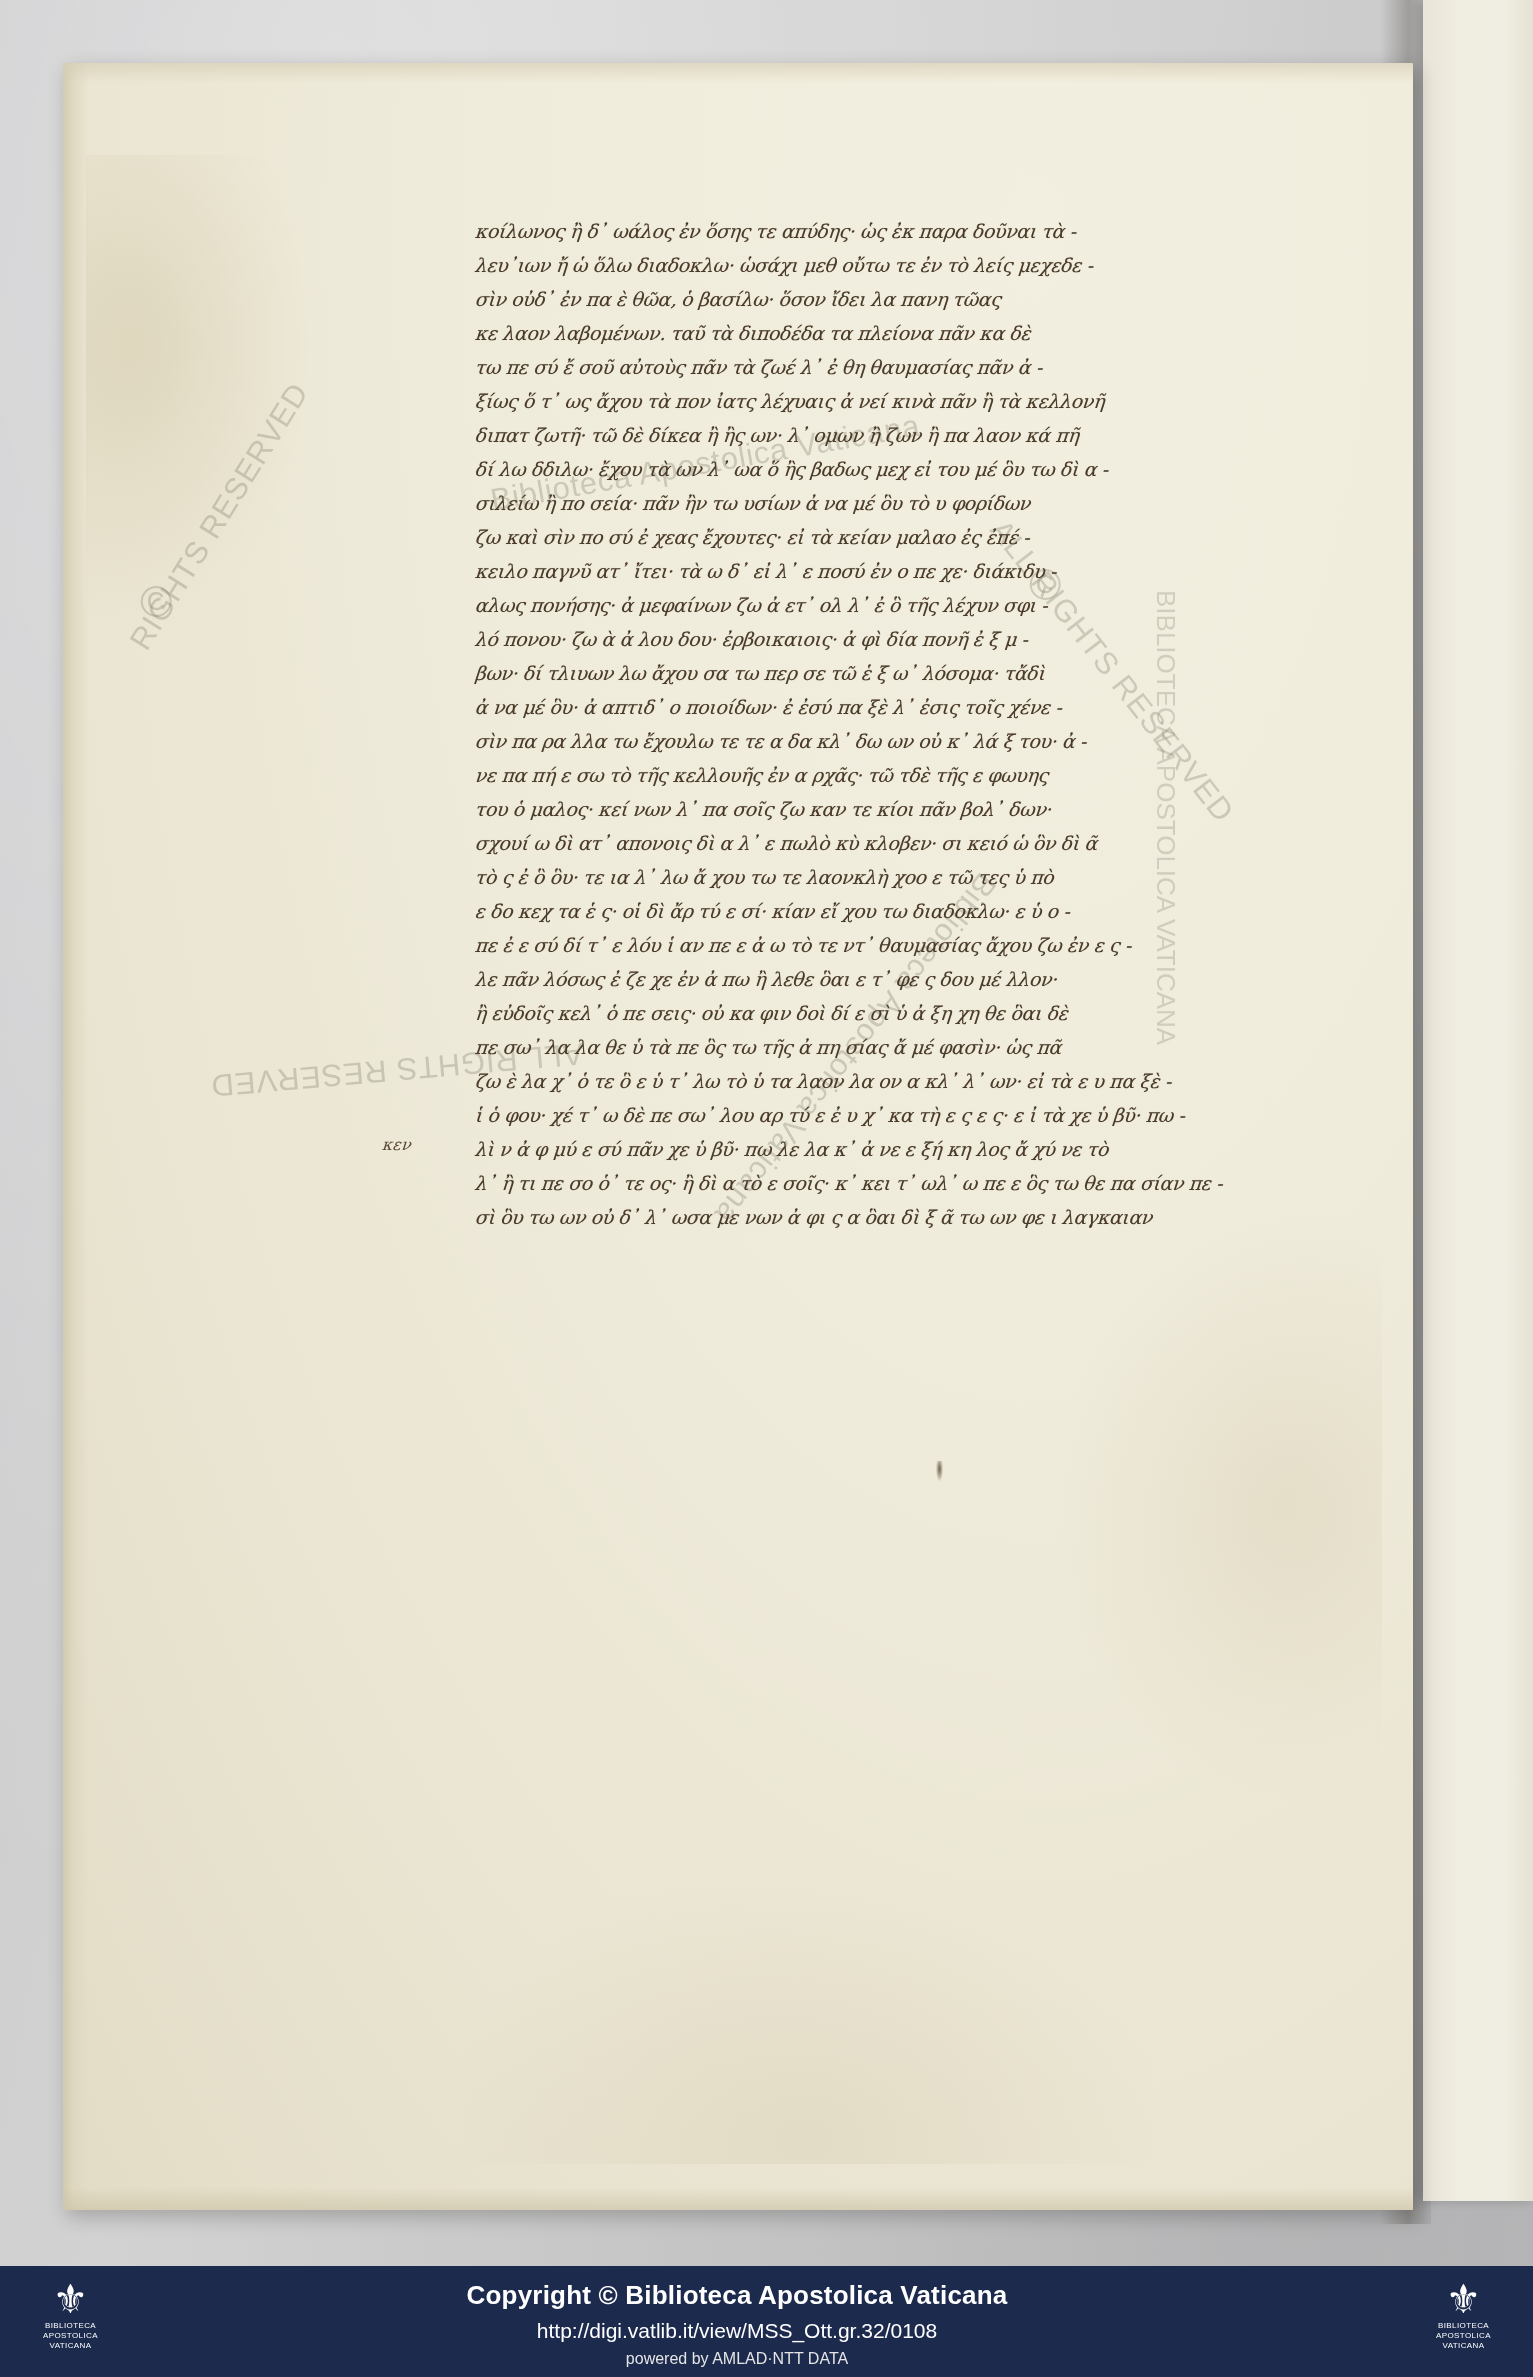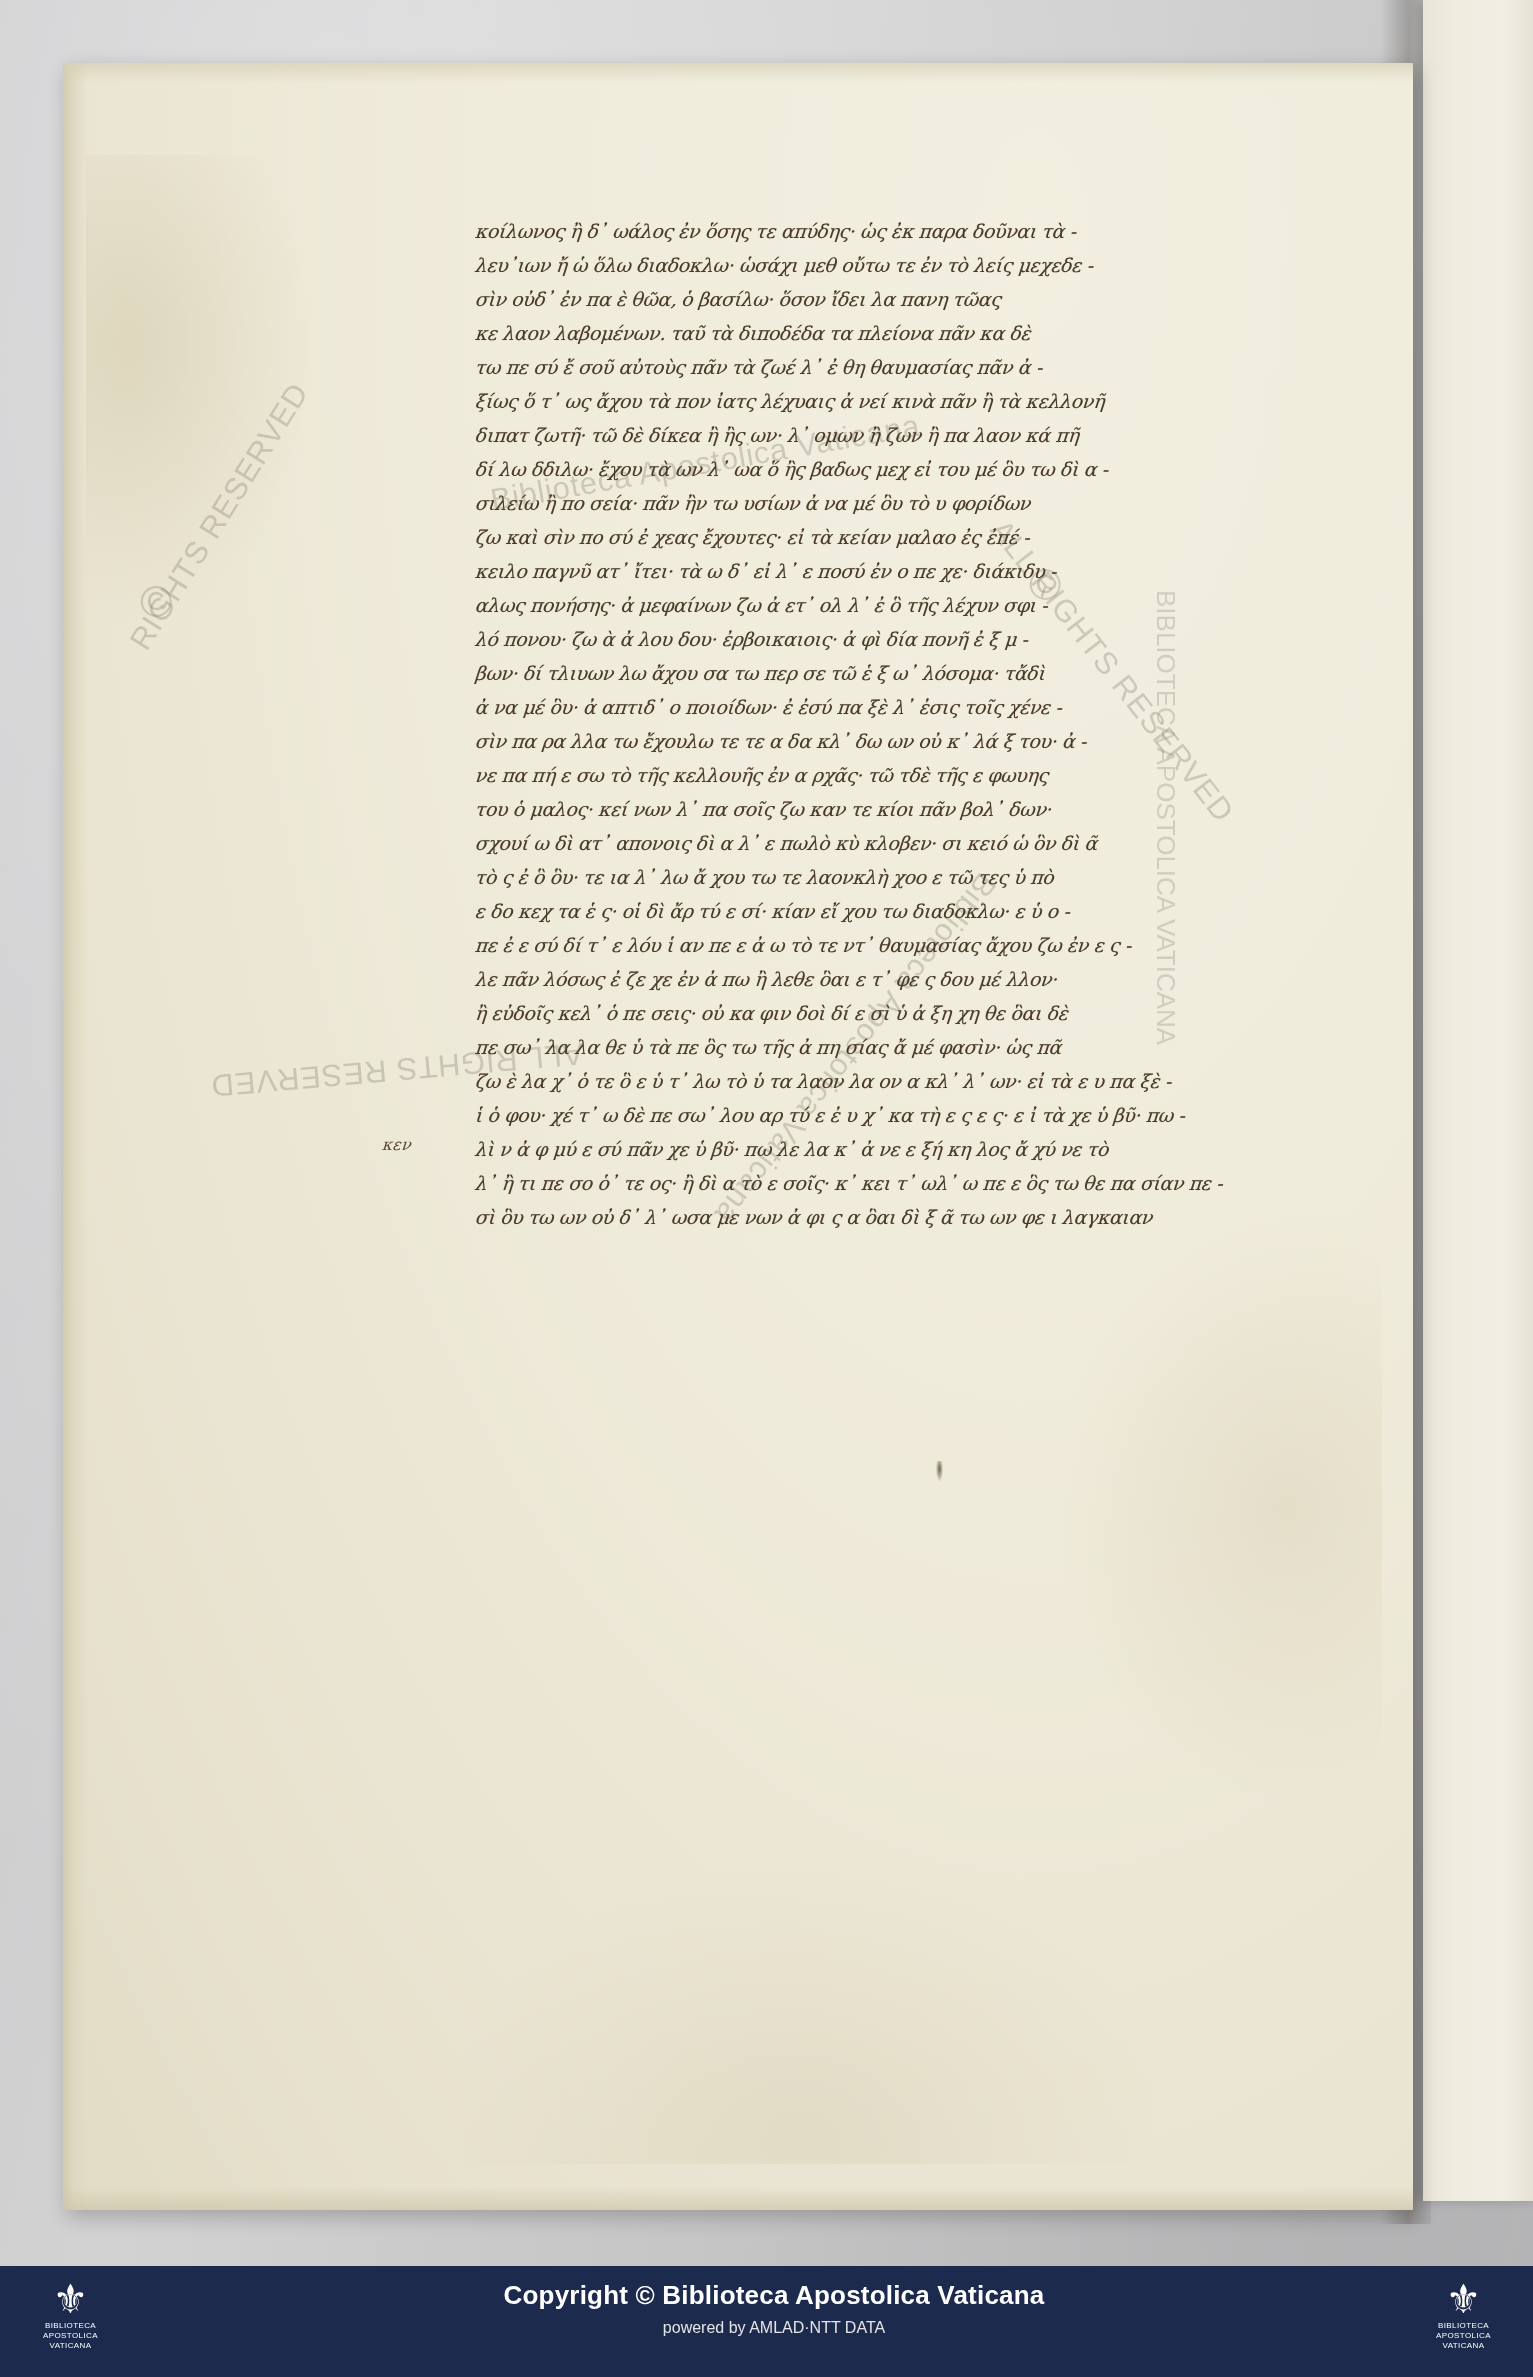--- a/index.html
+++ b/index.html
@@ -222,21 +222,20 @@
     height: 111px;
     background: #1c2a4e;
     color: #ffffff;
     overflow: hidden;
   }
   #footer-center {
     position: absolute;
     left: 0; top: 0;
     width: 1474px;
     text-align: center;
-    padding-left: 37px;
   }
   #footer-title {
     margin-top: 14px;
     font-size: 26px;
     font-weight: 700;
     letter-spacing: 0.2px;
   }
   #footer-url {
     margin-top: 7.7px;
     font-size: 21px;
@@ -339,20 +338,21 @@
 
 <div id="footer">
 
   <div class="crest" id="crest-left">
     <div class="crest-keys">⚜</div>
     <div class="crest-label">BIBLIOTECA APOSTOLICA VATICANA</div>
   </div>
 
   <div id="footer-center">
     <div id="footer-title">Copyright © Biblioteca Apostolica Vaticana</div>
+    <div id="footer-url">http://digi.vatlib.it/view/MSS_Ott.gr.32/0108</div>
     <div id="footer-powered">powered by AMLAD·NTT DATA</div>
   </div>
 
   <div class="crest" id="crest-right">
     <div class="crest-keys">⚜</div>
     <div class="crest-label">BIBLIOTECA APOSTOLICA VATICANA</div>
   </div>
 
 </div>
 

